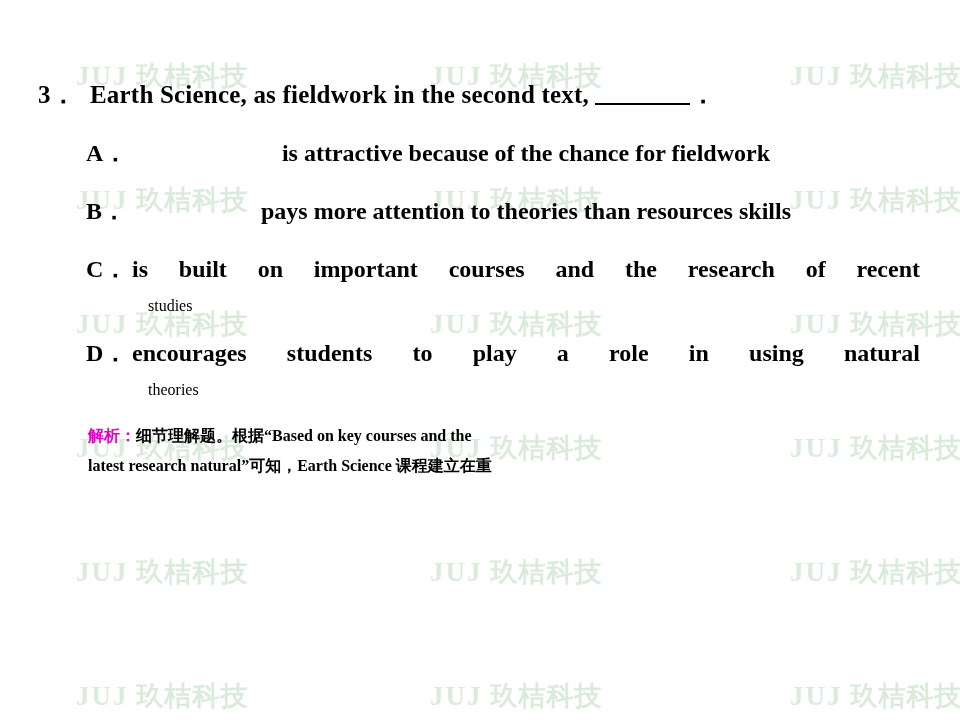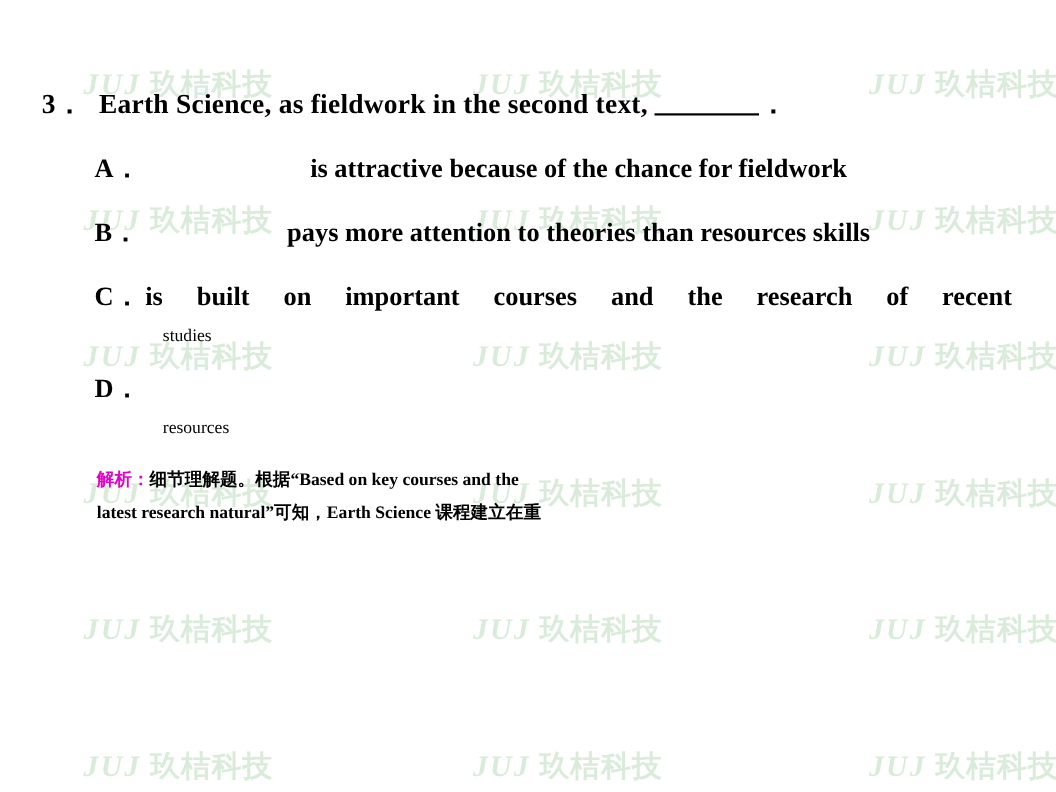--- a/index.html
+++ b/index.html
@@ -27,21 +27,20 @@
     font-family: "DejaVu Sans", sans-serif;
     font-weight: bold;
     font-size: 27px;
     color: #cfe5cf;
     opacity: 0.75;
     white-space: nowrap;
     letter-spacing: 1px;
   }
   .wm .wm-logo {
     font-family: "Liberation Serif", serif;
-    font-style: italic;
     letter-spacing: 2px;
     margin-right: 8px;
   }
 
   
   .page {
     position: relative;
     z-index: 1;
     padding: 78px 40px 0 38px;
     box-sizing: border-box;
@@ -165,22 +164,23 @@
   </div>
 
   <div class="opt">
     <span class="opt-label">C．</span>
     <span class="opt-body justify">is built on important courses and the research of recent</span>
   </div>
   <div class="opt-cont">studies</div>
 
   <div class="opt">
     <span class="opt-label">D．</span>
+    <span class="opt-body justify">encourages students to play a role in using natural</span>
   </div>
-  <div class="opt-cont">resources</div>
+  <div class="opt-cont">theories</div>
 
   <div class="explain">
     <p>
       <span class="kw cn">解析：</span><span>细节理解题。根据“Based   on  key  courses  and  the</span>
     </p>
     <p>latest research natural”可知，Earth Science 课程建立在重</p>
   </div>
 
 </div>
 

